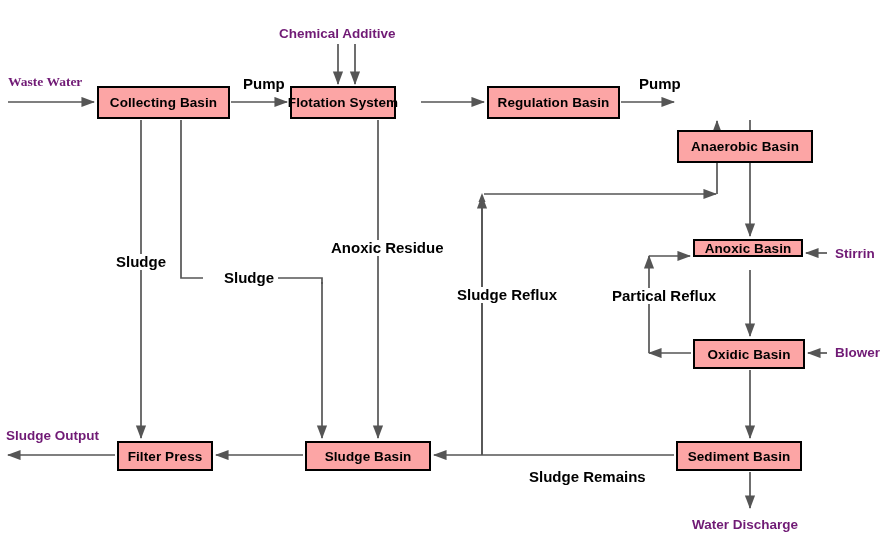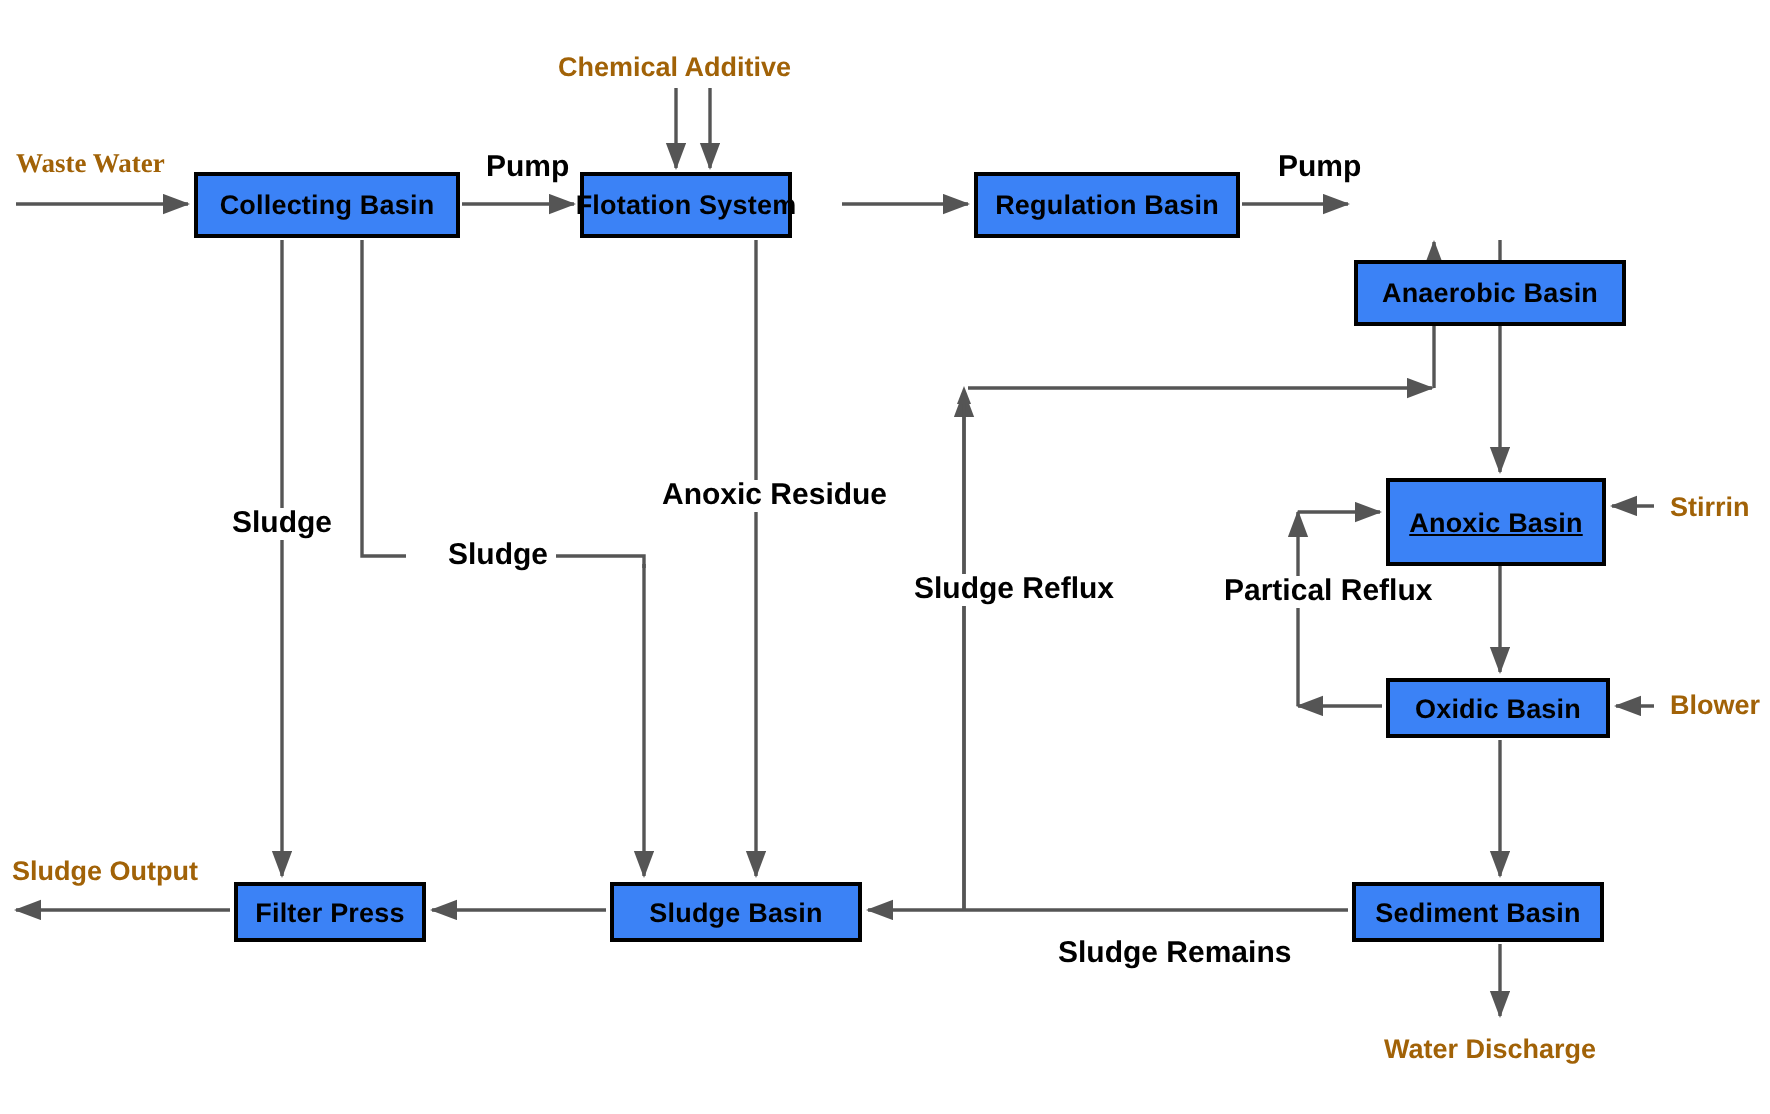--- a/index.html
+++ b/index.html
@@ -21,21 +21,21 @@
     position: absolute;
     left: 0;
     top: 0;
     width: 885px;
     height: 557px;
   }
   .node-box {
     position: absolute;
     box-sizing: border-box;
     border: 2.5px solid #000000;
-    background: #3b82f6;
+    background: #fca5a5;
     display: flex;
     align-items: center;
     justify-content: center;
     font-family: "Liberation Sans", sans-serif;
     font-size: 13.5px;
     font-weight: bold;
     color: #000000;
     letter-spacing: 0.1px;
     white-space: nowrap;
     z-index: 3;
@@ -50,21 +50,21 @@
     background: #ffffff;
     padding: 0 4px;
     z-index: 4;
     line-height: 16px;
   }
   .io-label {
     position: absolute;
     font-family: "Liberation Sans", sans-serif;
     font-size: 13.5px;
     font-weight: bold;
-    color: #a16207;
+    color: #701a75;
     white-space: nowrap;
     background: #ffffff;
     padding: 0 2px;
     z-index: 4;
     line-height: 16px;
   }
 </style>
 </head>
 <body>
 
@@ -140,21 +140,21 @@
   </div>
   <div class="node-box" style="left:290px; top:86px; width:106px; height:33px;">
     <span>Flotation System</span>
   </div>
   <div class="node-box" style="left:487px; top:86px; width:133px; height:33px;">
     <span>Regulation Basin</span>
   </div>
   <div class="node-box" style="left:677px; top:86px; width:136px; height:33px;margin-top:44px;">
     <span>Anaerobic Basin</span>
   </div>
-  <div class="node-box" style="left:693px; top:239px; width:110px; height:44px;text-decoration:underline;">
+  <div class="node-box" style="left:693px; top:239px; width:110px; height:18px;">
     <span>Anoxic Basin</span>
   </div>
   <div class="node-box" style="left:693px; top:339px; width:112px; height:30px;">
     <span>Oxidic Basin</span>
   </div>
   <div class="node-box" style="left:676px; top:441px; width:126px; height:30px;">
     <span>Sediment Basin</span>
   </div>
   <div class="node-box" style="left:305px; top:441px; width:126px; height:30px;">
     <span>Sludge Basin</span>

